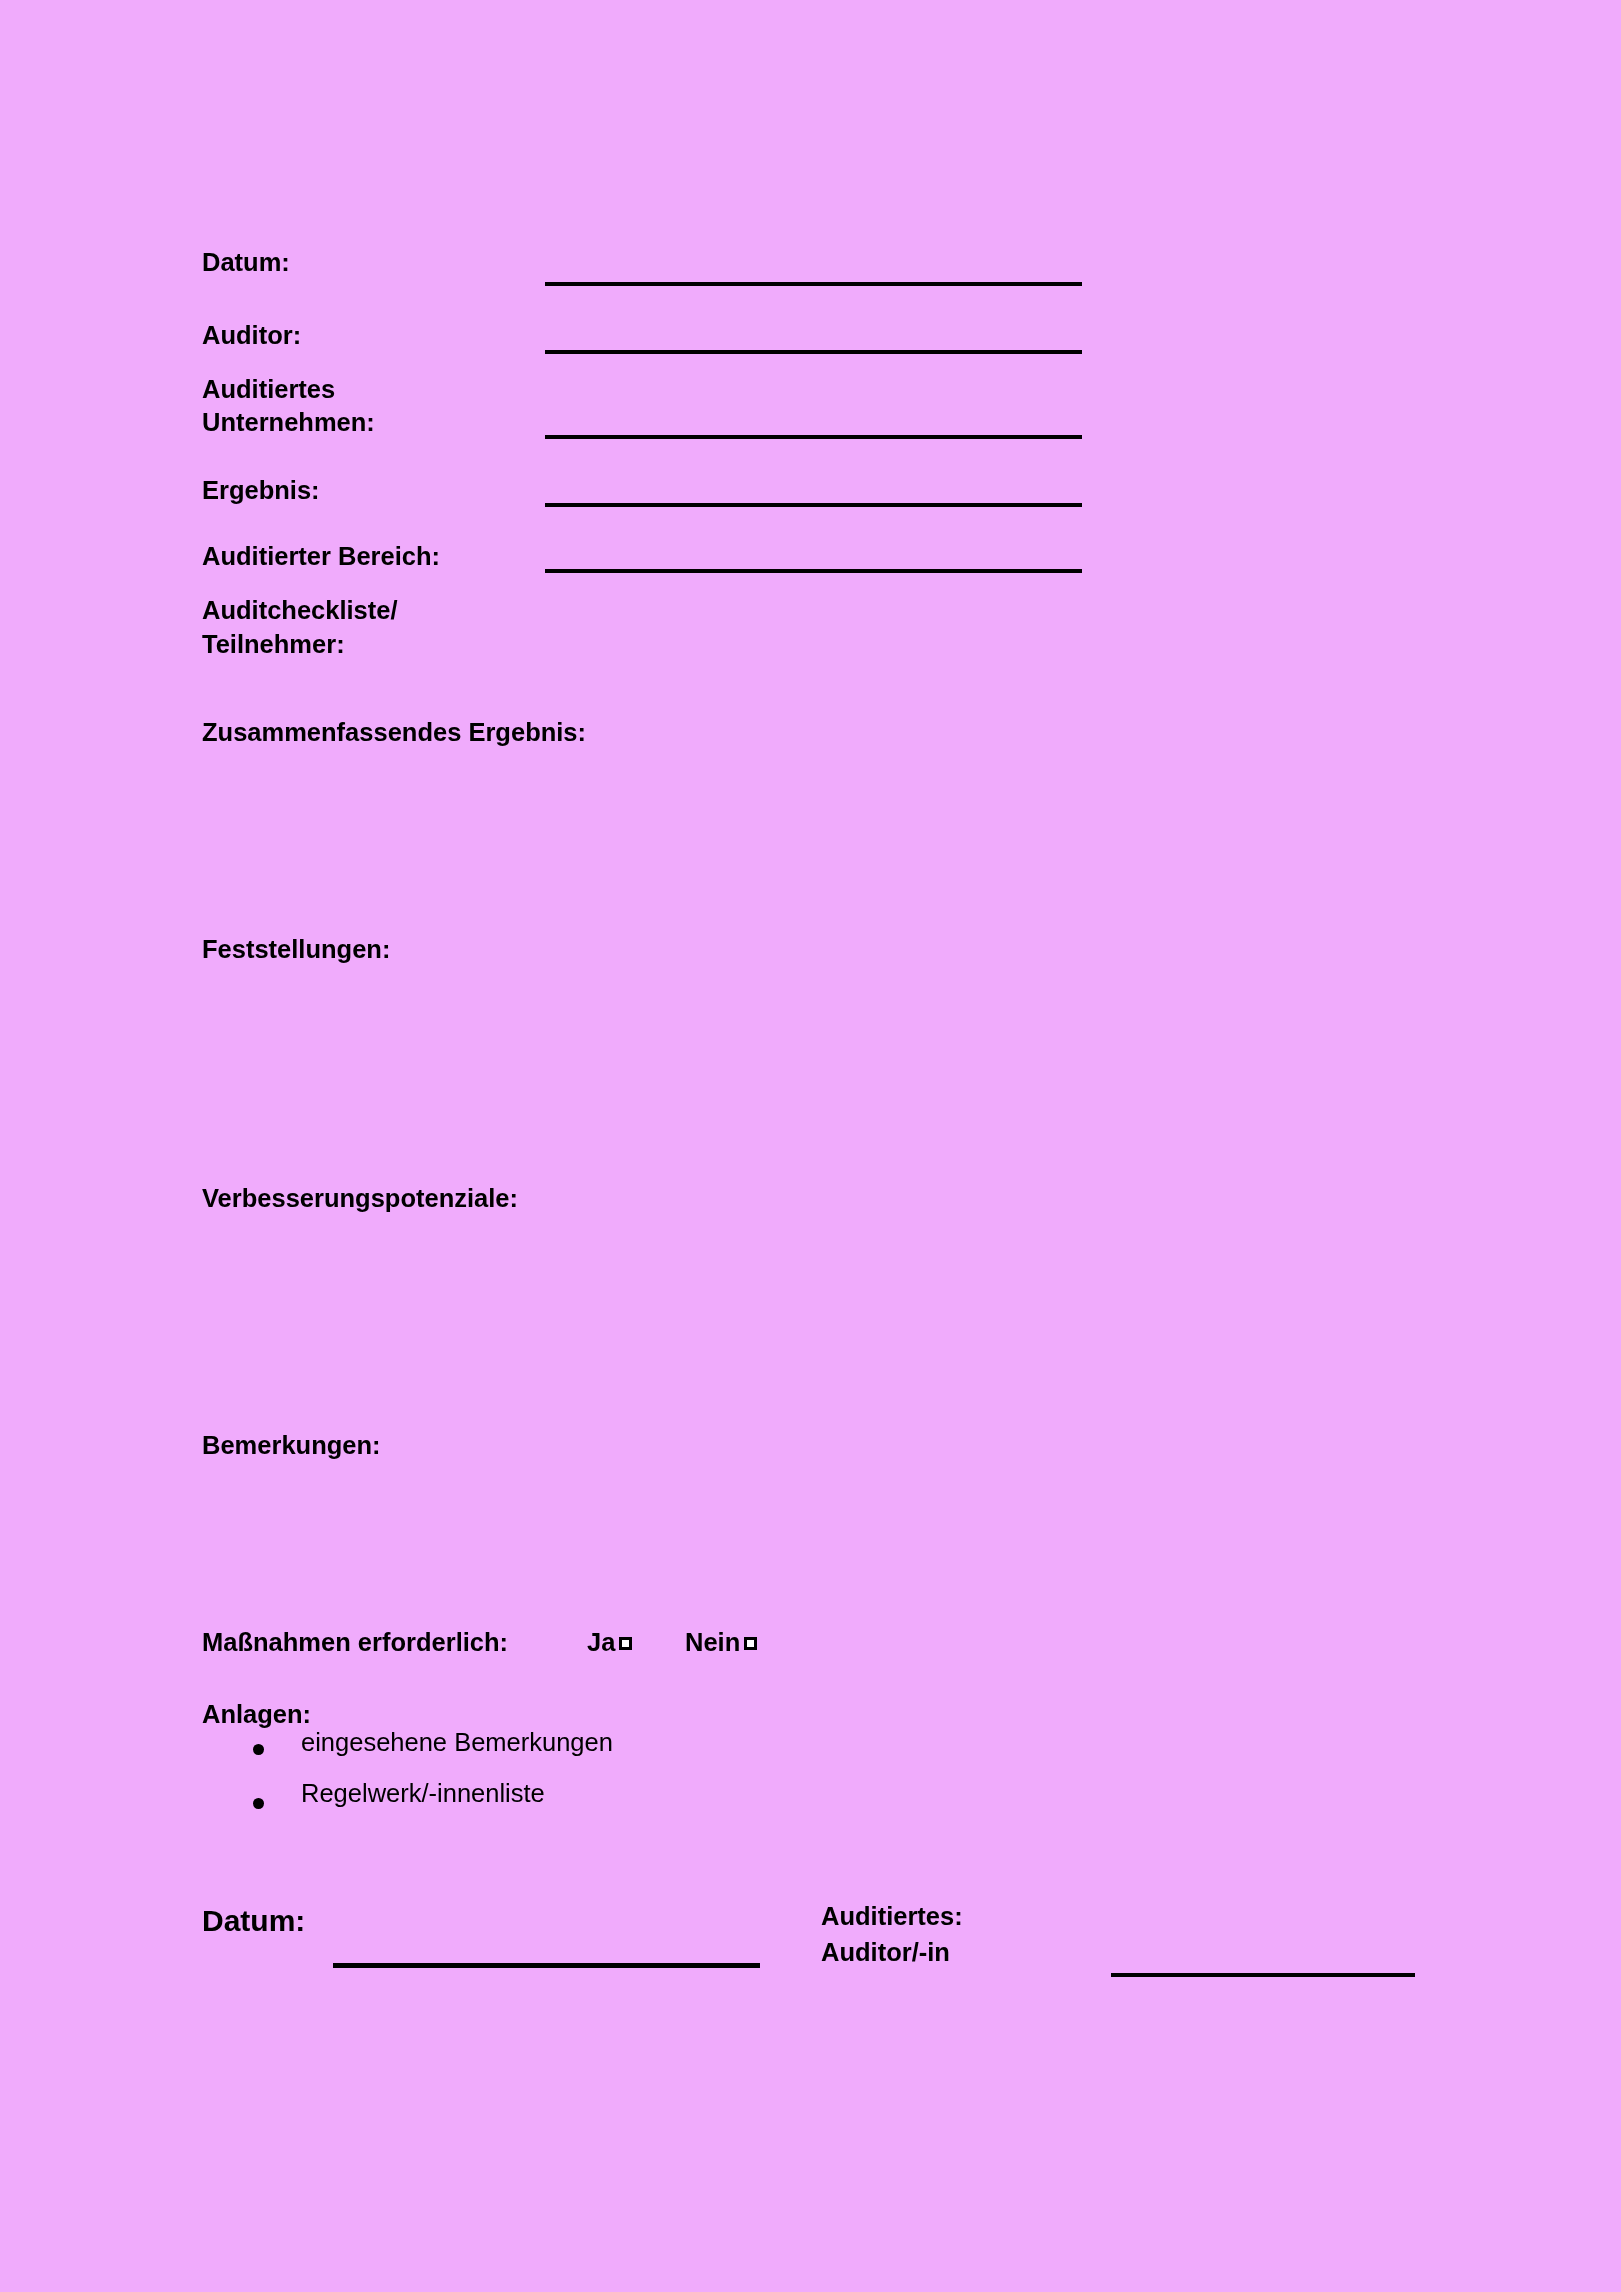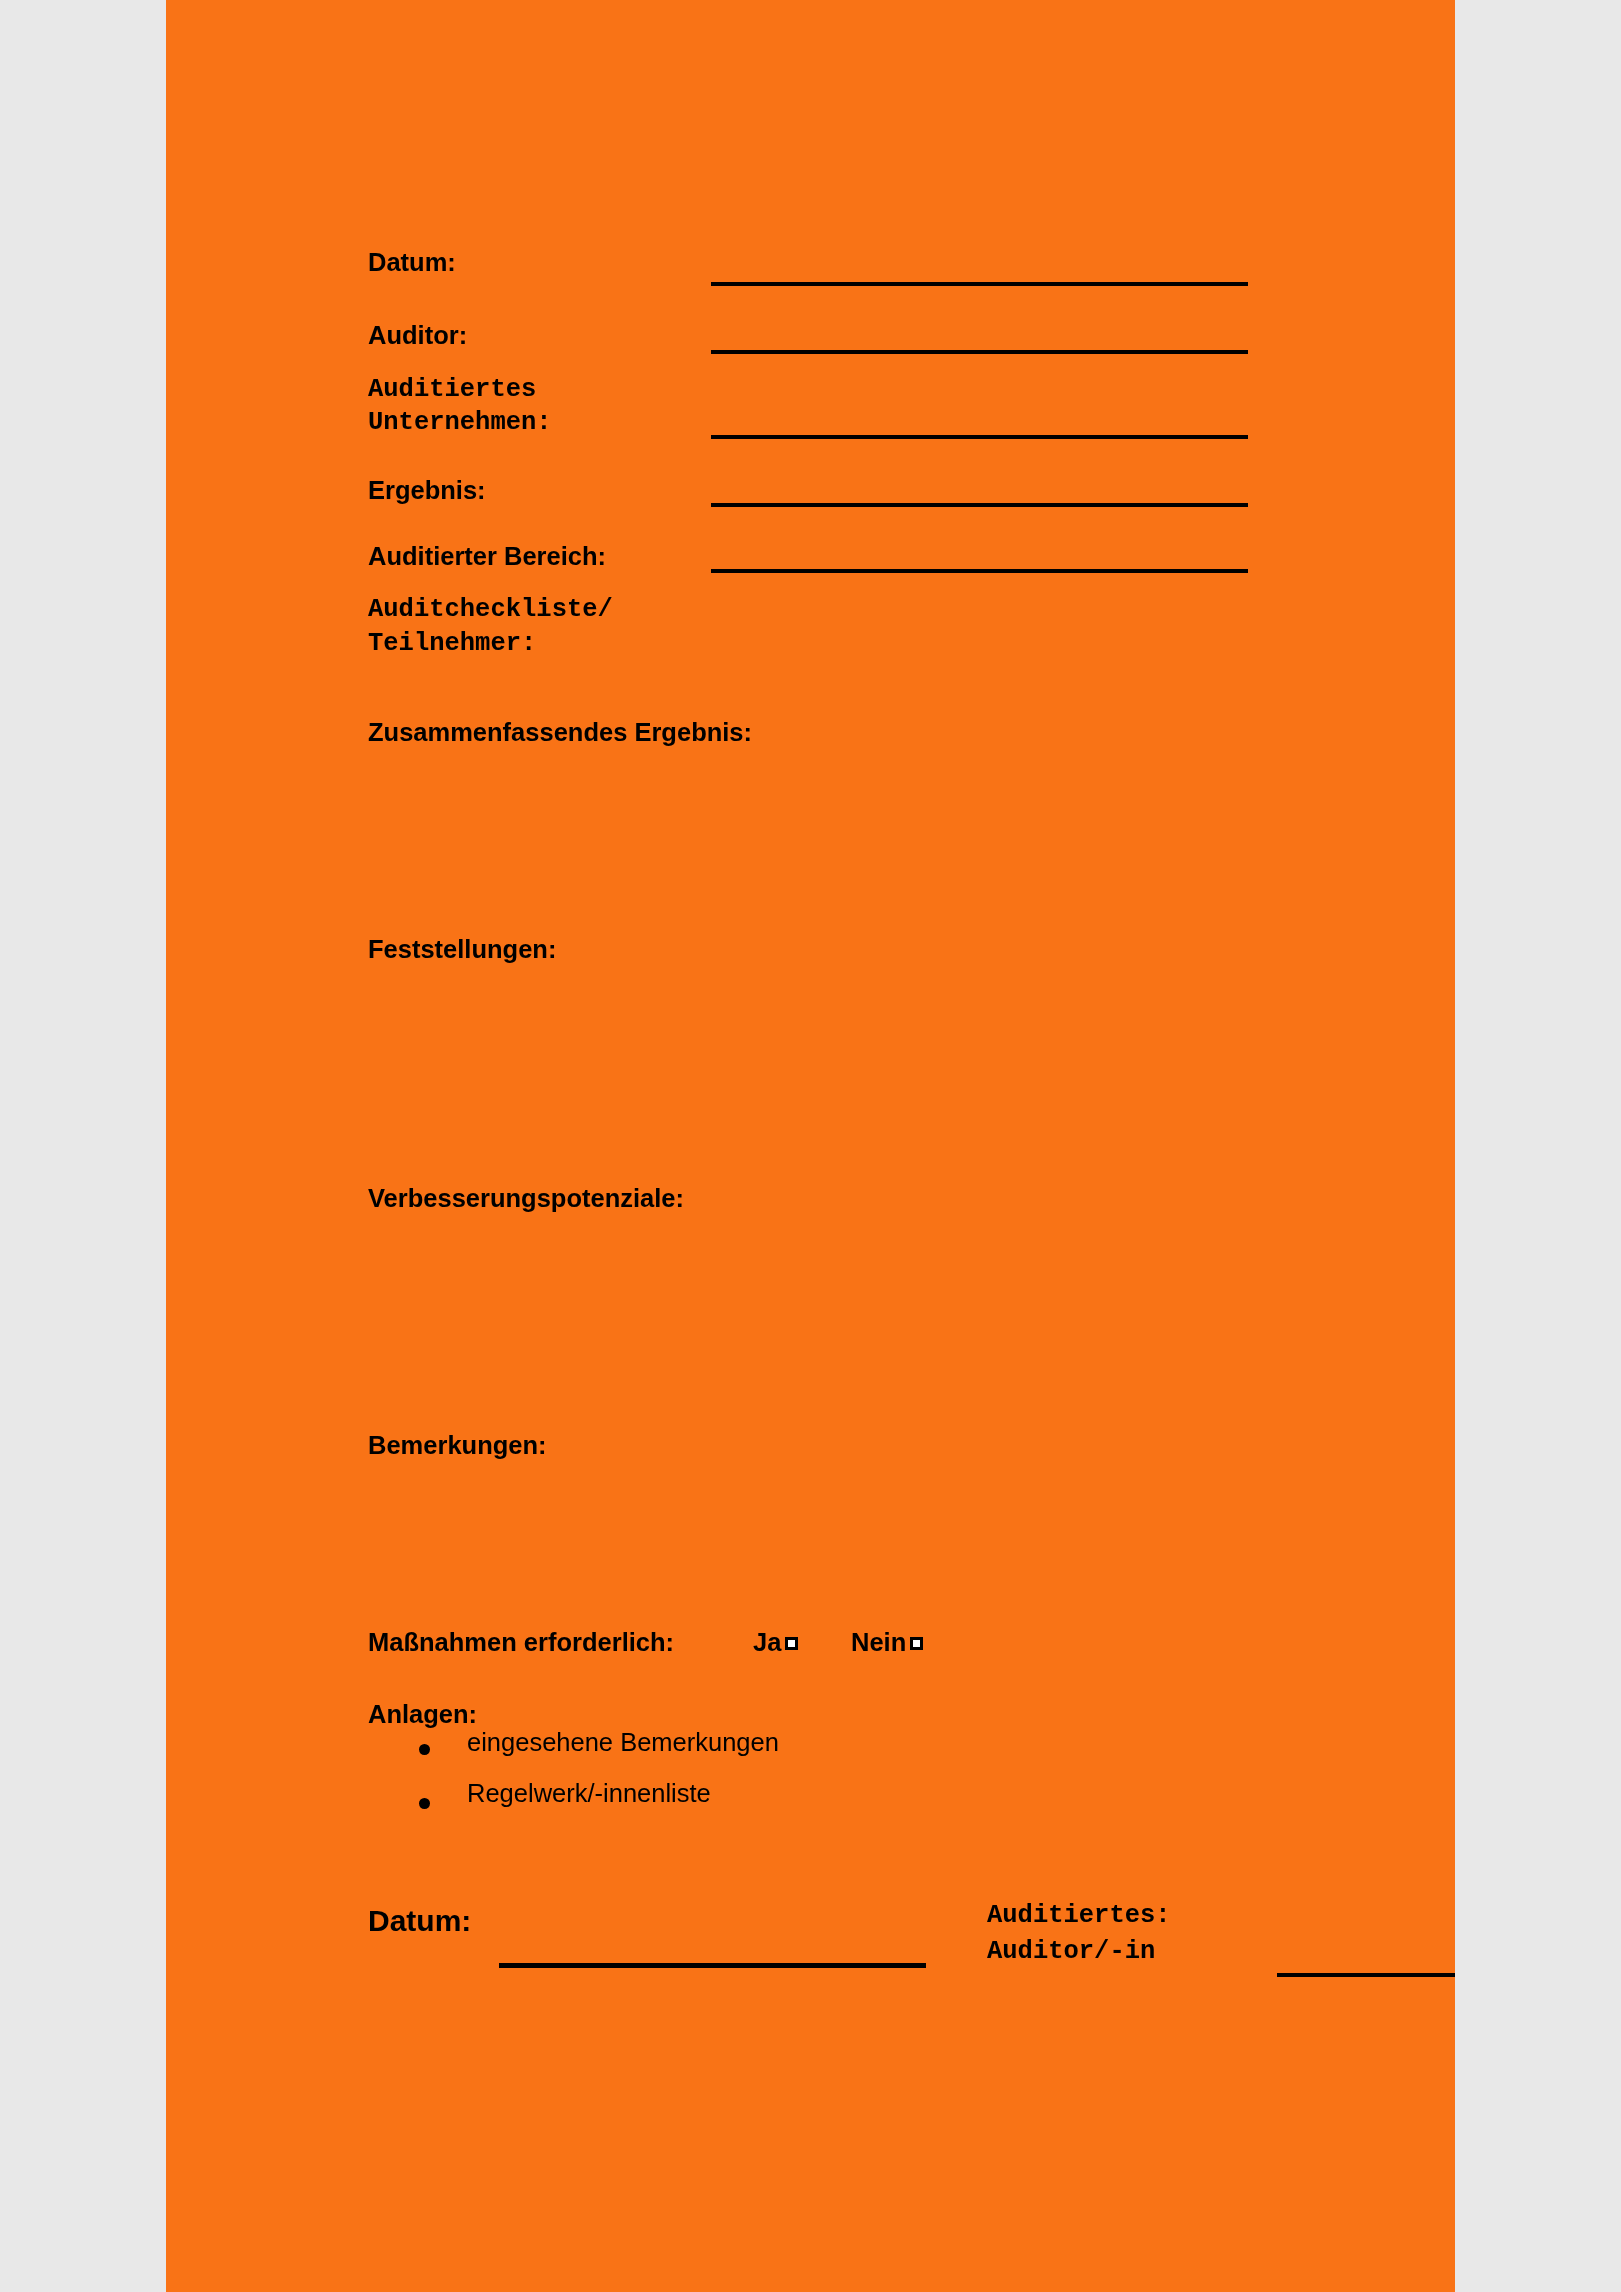--- a/index.html
+++ b/index.html
@@ -1,37 +1,37 @@
 <!DOCTYPE html>
 <html><head>
 <meta charset="utf-8">
 <style>
   * { margin: 0; padding: 0; box-sizing: border-box; }
   html, body { background: #e8e8e8; }
   .page {
     position: relative;
-    width: 1289px;
+    width: 1621px;
     height: 2293px;
     margin: 0 auto;
-    background: #f97316;
+    background: #f0abfc;
     color: #000000;
     font-family: "Liberation Sans", sans-serif;
     overflow: hidden;
   }
   .lbl {
     position: absolute;
     left: 202px;
     font-size: 25.5px;
     font-weight: bold;
     line-height: 1;
     white-space: nowrap;
     color: #000;
   }
   .lbl-multi { line-height: 33px; }
-  .lbl-multi span { display: block; font-family: Liberation Mono, monospace; }
+  .lbl-multi span { display: block; }
   .fill-line {
     position: absolute;
     left: 545px;
     width: 537px;
     height: 3.9px;
     background: #000;
   }
   .checkbox {
     position: absolute;
     width: 12.7px;

